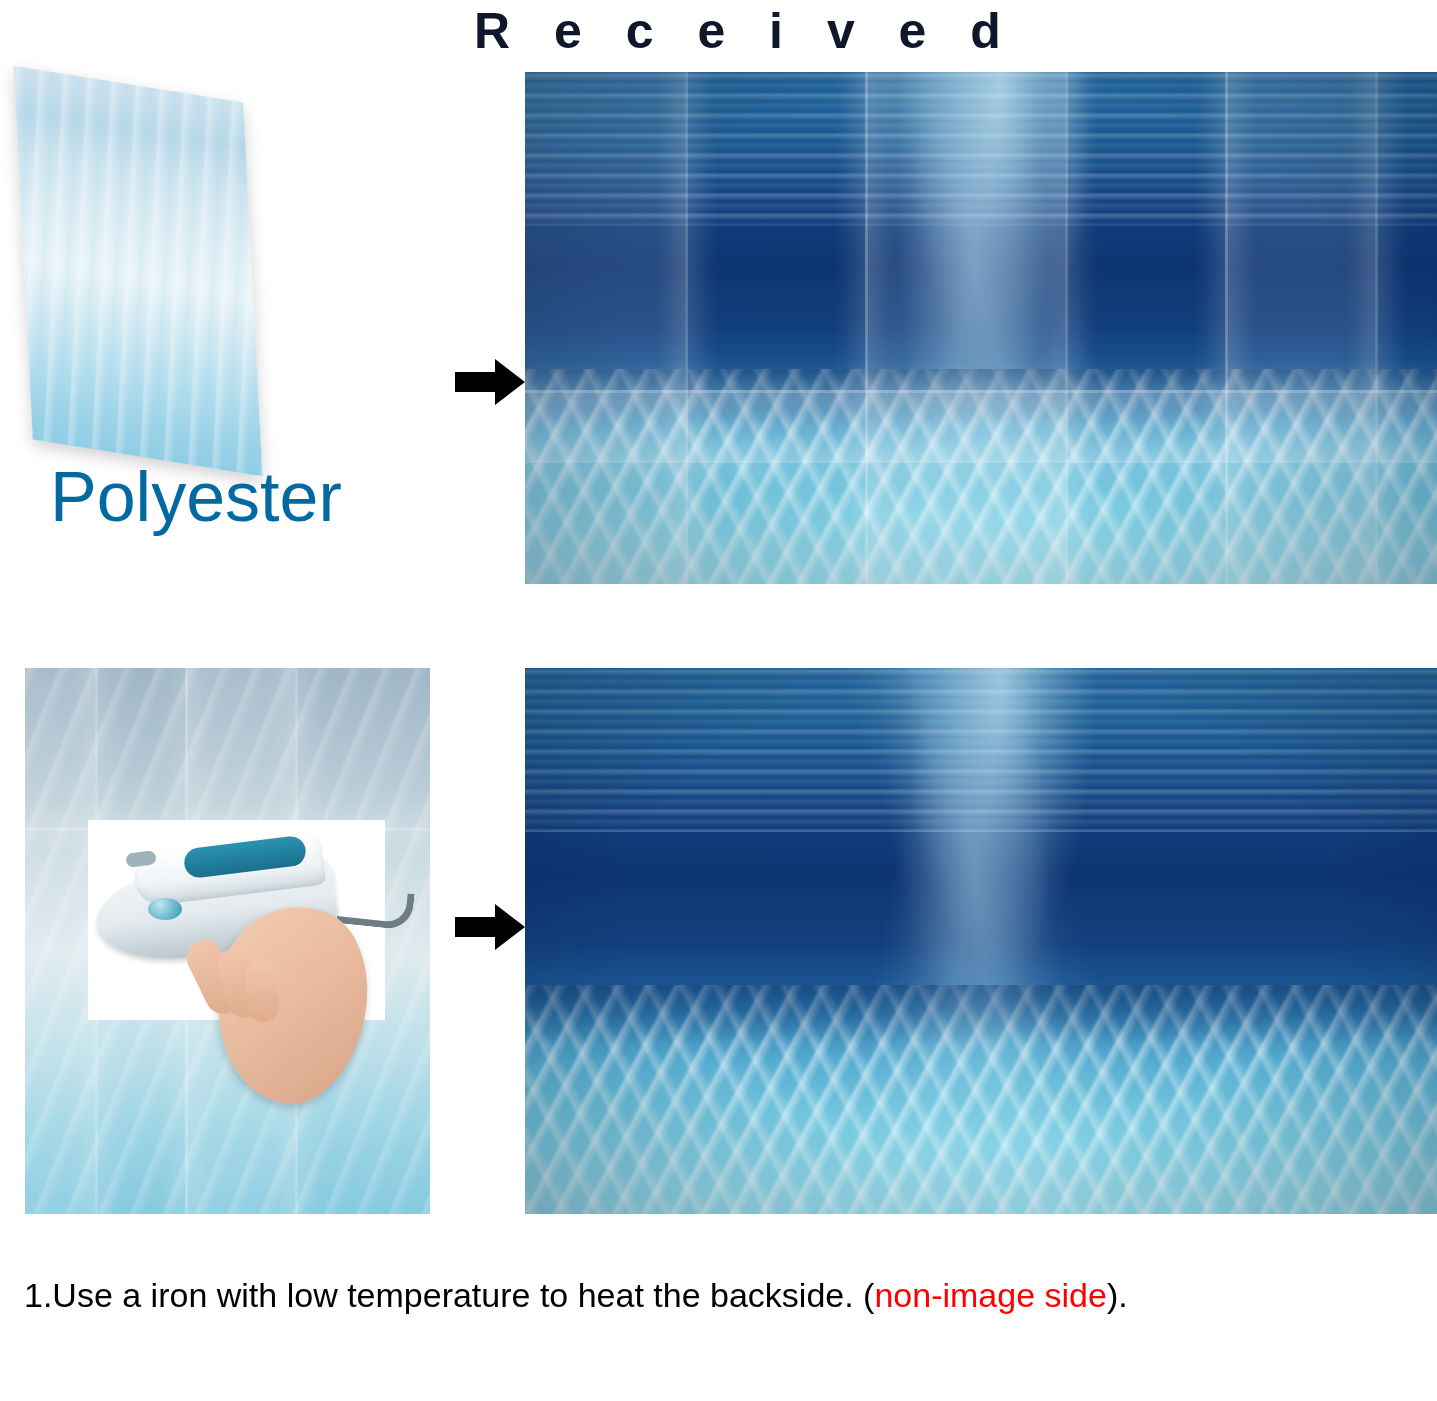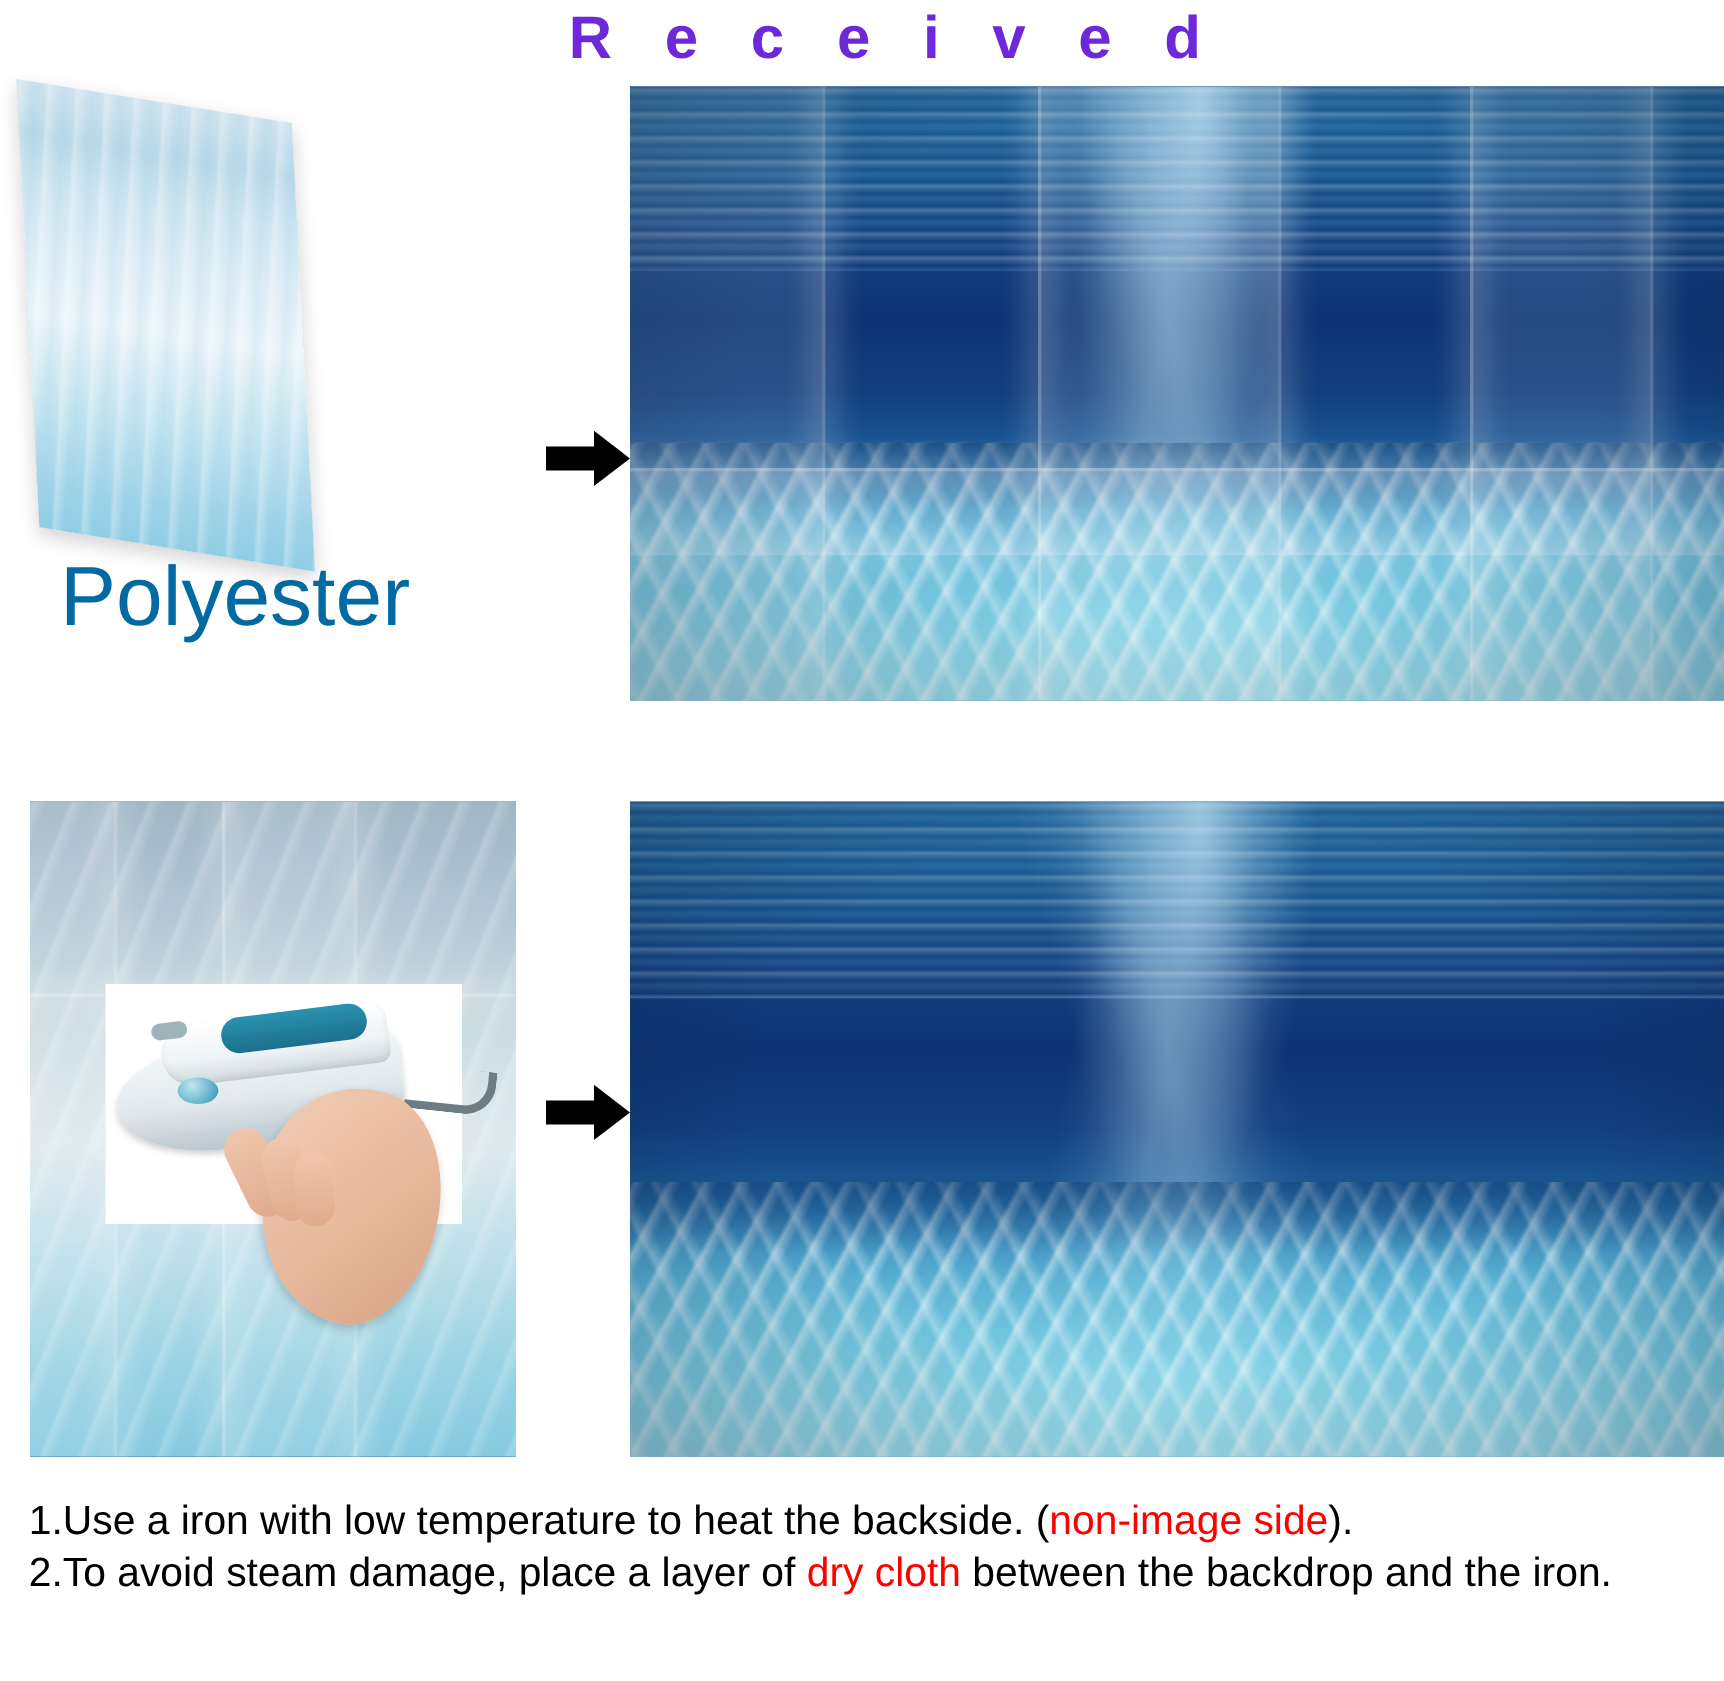--- a/index.html
+++ b/index.html
@@ -18,21 +18,21 @@
     position: absolute;
     left: 0; top: 0;
     width: 1437px;
     height: 1401px;
   }
 
   
   .banner-title {
     position: absolute;
     font-weight: bold;
-    color: #6d28d9;
+    color: #0f172a;
     letter-spacing: 0.30em;
     white-space: nowrap;
     font-family: "Liberation Sans", sans-serif;
   }
   #received-title {
     left: 474px;
     top: 2px;
     font-size: 50px;
     line-height: 58px;
   }
@@ -314,20 +314,21 @@
     line-height: 44px;
     font-weight: normal;
     margin: 0 0 4px 0;
     white-space: nowrap;
   }
   .footer-line {
     color: #000000;
     font-size: 34px;
     line-height: 44px;
     white-space: nowrap;
+    margin-top: 28px;
   }
   .red { color: #ff0000; }
 </style>
 </head>
 <body>
 
 <div class="stage">
 
   <div class="banner-title" id="received-title">R e c e i v e d</div>
 
@@ -397,16 +398,15 @@
   <div class="photo" id="photo-after">
     <div class="uw-layer uw-base"></div>
     <div class="uw-layer uw-rays"></div>
     <div class="uw-layer uw-surface"></div>
     <div class="uw-layer uw-floor"></div>
     <div class="uw-layer uw-vignette"></div>
   </div>
 
   <div class="footer">
     <div class="footer-line"><span>1.Use a iron with low temperature to heat the backside. (</span><span class="red">non-image side</span><span>).</span></div>
-    <div class="footer-line"><span>2.To avoid steam damage, place a layer of </span><span class="red">dry cloth</span><span> between the backdrop and the iron.</span></div>
   </div>
 
 </div>
 
 </body></html>

